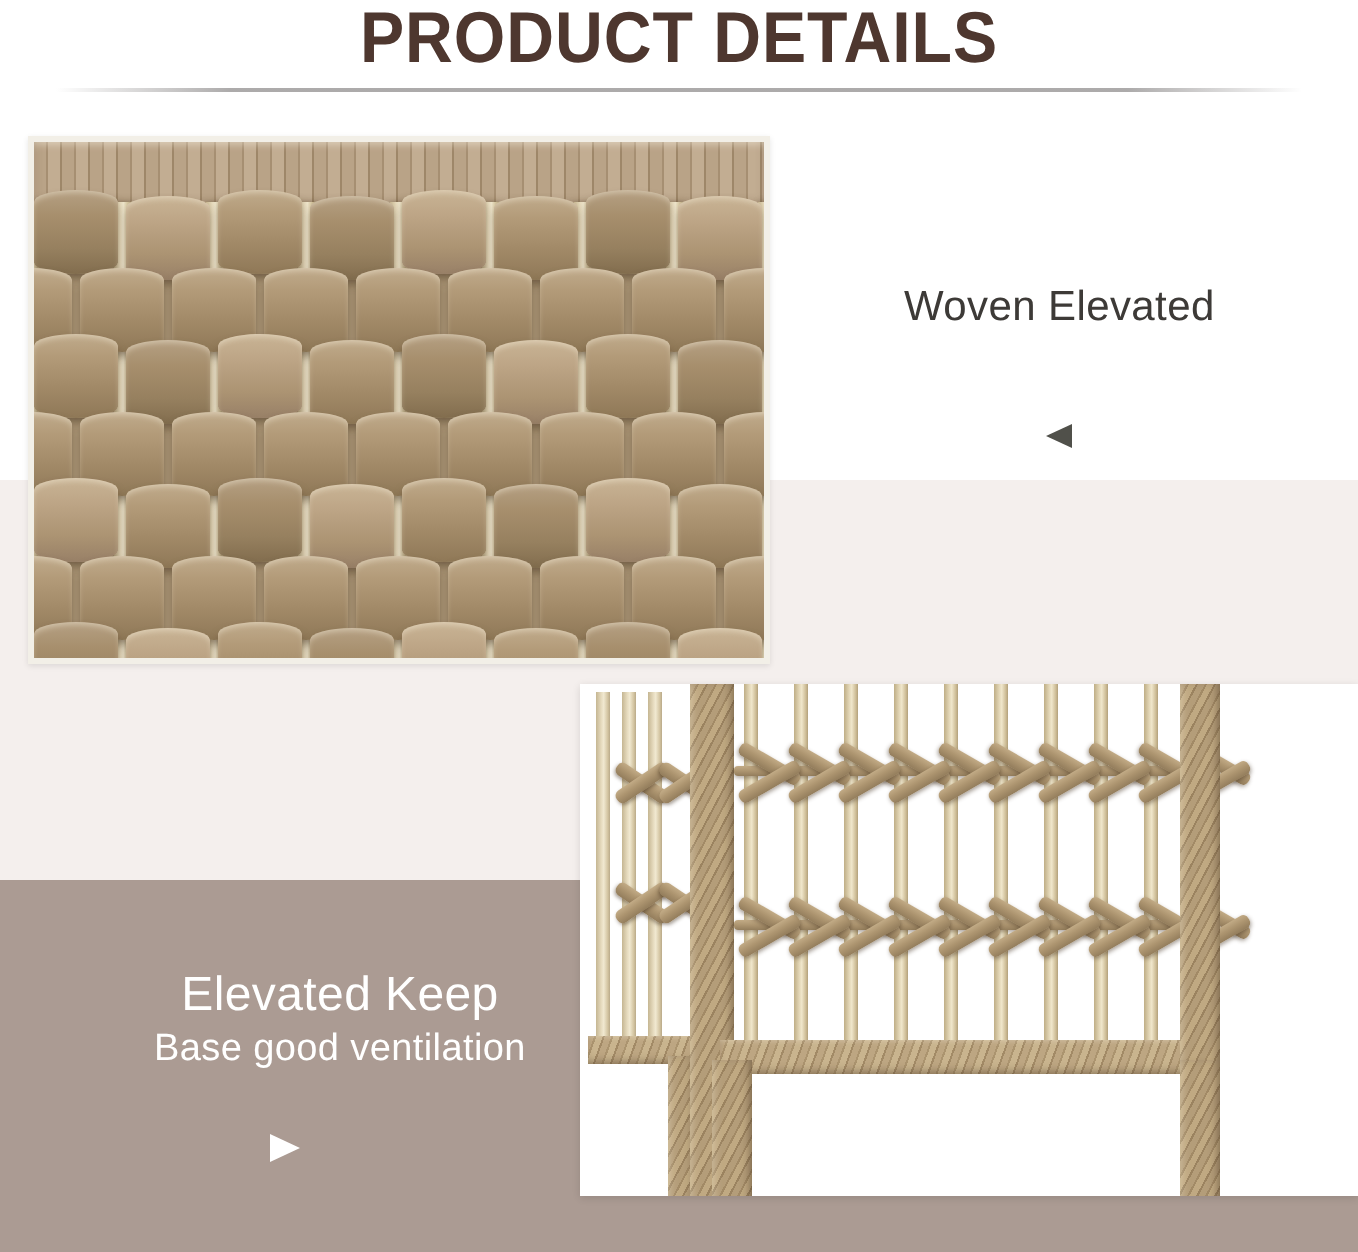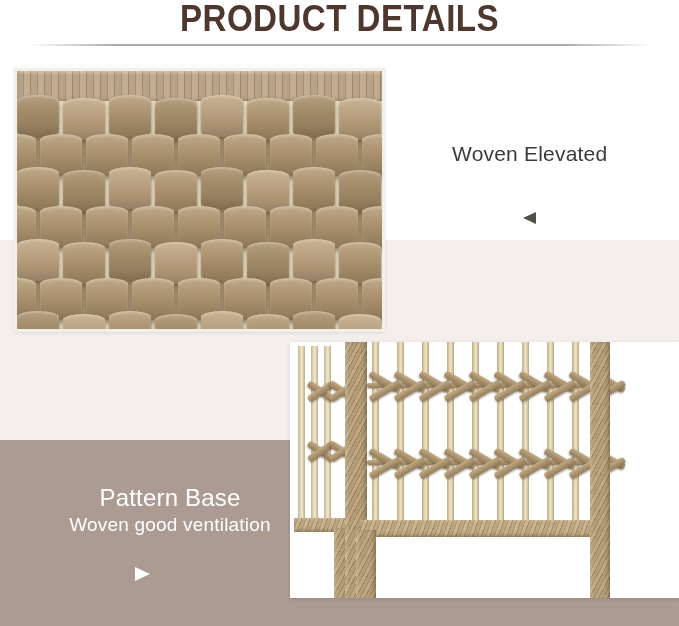--- a/index.html
+++ b/index.html
@@ -334,18 +334,18 @@
         <div class="xstick" style="left: 305px; top: 105px; width: 34px; transform: rotate(30deg); transform-origin: left center;"></div>
         <div class="xstick" style="left: 305px; top: 131px; width: 34px; transform: rotate(-30deg); transform-origin: left center;"></div>
         <div class="rail-h" style="left: 70px; top: 178px; width: 250px; height: 17px;"></div>
         <div class="cpost" style="left: 300px; top: 0px; width: 20px; height: 190px;"></div>
         <div class="cpost" style="left: 66px; top: 188px; width: 20px; height: 82px;"></div>
         <div class="cpost" style="left: 300px; top: 188px; width: 20px; height: 80px;"></div>
       </div>
   </div>
 
   <div class="cap-base">
-    <div class="l1">Pattern Base</div>
-    <div class="l2">Woven good ventilation</div>
+    <div class="l1">Elevated Keep</div>
+    <div class="l2">Base good ventilation</div>
   </div>
   <div class="arrow-right"></div>
 
 </div>
 
 </body></html>

